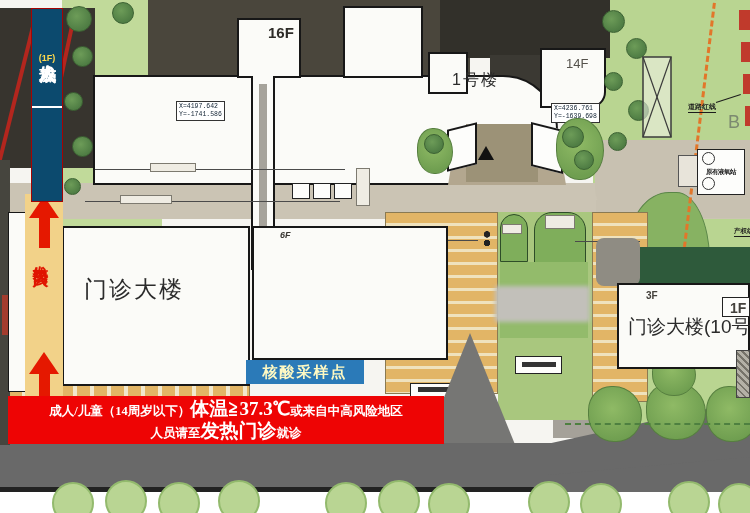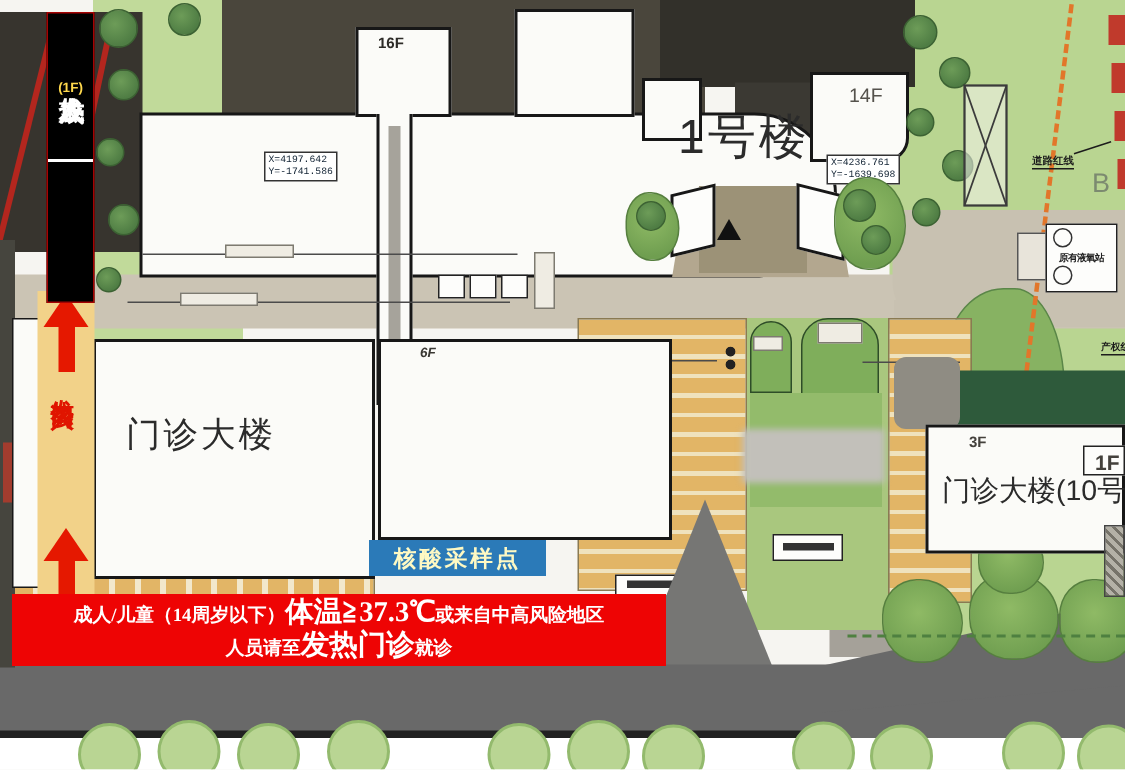--- a/index.html
+++ b/index.html
@@ -20,21 +20,21 @@
   .stripesH{background:repeating-linear-gradient(180deg,#e2b566 0 10px,#efe2bd 10px 13px);
             border:1px solid #8a7a52;box-sizing:border-box;}
   .coordbox{background:#fff;border:1px solid #333;box-sizing:border-box;padding:1px 2px;
             font-family:"Liberation Mono",monospace;font-size:6.5px;line-height:1.25;color:#123;}
   .coordbox span{display:block;white-space:nowrap;}
   .tinybox{background:#efece3;border:1px solid #7d7a70;box-sizing:border-box;}
   .arrow-up{display:flex;flex-direction:column;align-items:center;}
   .arrow-up .head{width:0;height:0;border-left:15px solid transparent;border-right:15px solid transparent;
                   border-bottom:22px solid #e51800;}
   .arrow-up .shaft{width:11px;height:30px;background:#e51800;}
-  .fever-banner{background:#000000;border:1px solid #a50303;box-sizing:border-box;
+  .fever-banner{background:#0c4a6e;border:1px solid #a50303;box-sizing:border-box;
                 display:flex;flex-direction:column;align-items:center;}
   .fever-banner .zone{display:flex;flex-direction:column;align-items:center;justify-content:center;}
   .fever-banner .cjk{color:#fff;font-weight:700;font-size:17px;line-height:1.22;}
   .fever-banner .flr{color:#ffd94d;font-weight:700;font-size:9px;margin-top:1px;}
   .notice{background:#ee0404;color:#fff;display:flex;flex-direction:column;justify-content:center;
           align-items:center;font-family:"Liberation Serif",serif;font-weight:700;}
   .notice .l{white-space:nowrap;line-height:1.15;}
   .notice .sm{font-size:12.5px;}
   .notice .lg{font-size:19px;}
   .canopy{background:#fdfdfb;border:2px solid #171717;box-sizing:border-box;}
@@ -108,23 +108,23 @@
   <div class="abs" style="left:2px;top:295px;width:6px;height:40px;background:#a33c2e;"></div>
 
   <div class="abs" style="left:148px;top:0;width:322px;height:76px;background:#4a463c;"></div>
   <div class="abs" style="left:440px;top:0;width:170px;height:58px;background:#32302a;"></div>
   <div class="abs" style="left:490px;top:55px;width:50px;height:38px;background:#3b3933;"></div>
   <div class="bldg abs" style="left:93px;top:75px;width:465px;height:110px;border-radius:0 70px 70px 0;"></div>
   <div class="bldg abs" style="left:237px;top:18px;width:64px;height:60px;"></div>
   <div class="bldg abs" style="left:343px;top:6px;width:80px;height:72px;"></div>
   <div class="bldg abs" style="left:428px;top:52px;width:40px;height:42px;"></div>
   <div class="bldg abs" style="left:540px;top:48px;width:66px;height:60px;border-radius:0 0 16px 0;"></div>
-  <div class="abs floor-label" style="left:252px;top:24px;font-size:10px;color:#2d2b27;">16F</div>
+  <div class="abs floor-label" style="left:268px;top:24px;font-size:15px;color:#2d2b27;">16F</div>
   <div class="abs floor-label" style="left:566px;top:56px;font-size:13px;color:#55524c;font-weight:400;">14F</div>
-  <div class="abs bldg-label" style="left:452px;top:70px;font-size:32px;">1号楼</div>
+  <div class="abs bldg-label" style="left:452px;top:70px;font-size:16px;">1号楼</div>
 
   <div class="coordbox abs" style="left:176px;top:101px;">
     <span>X=4197.642</span>
     <span>Y=-1741.586</span>
   </div>
   <div class="coordbox abs" style="left:551px;top:103px;">
     <span>X=4236.761</span>
     <span>Y=-1639.698</span>
   </div>
 

